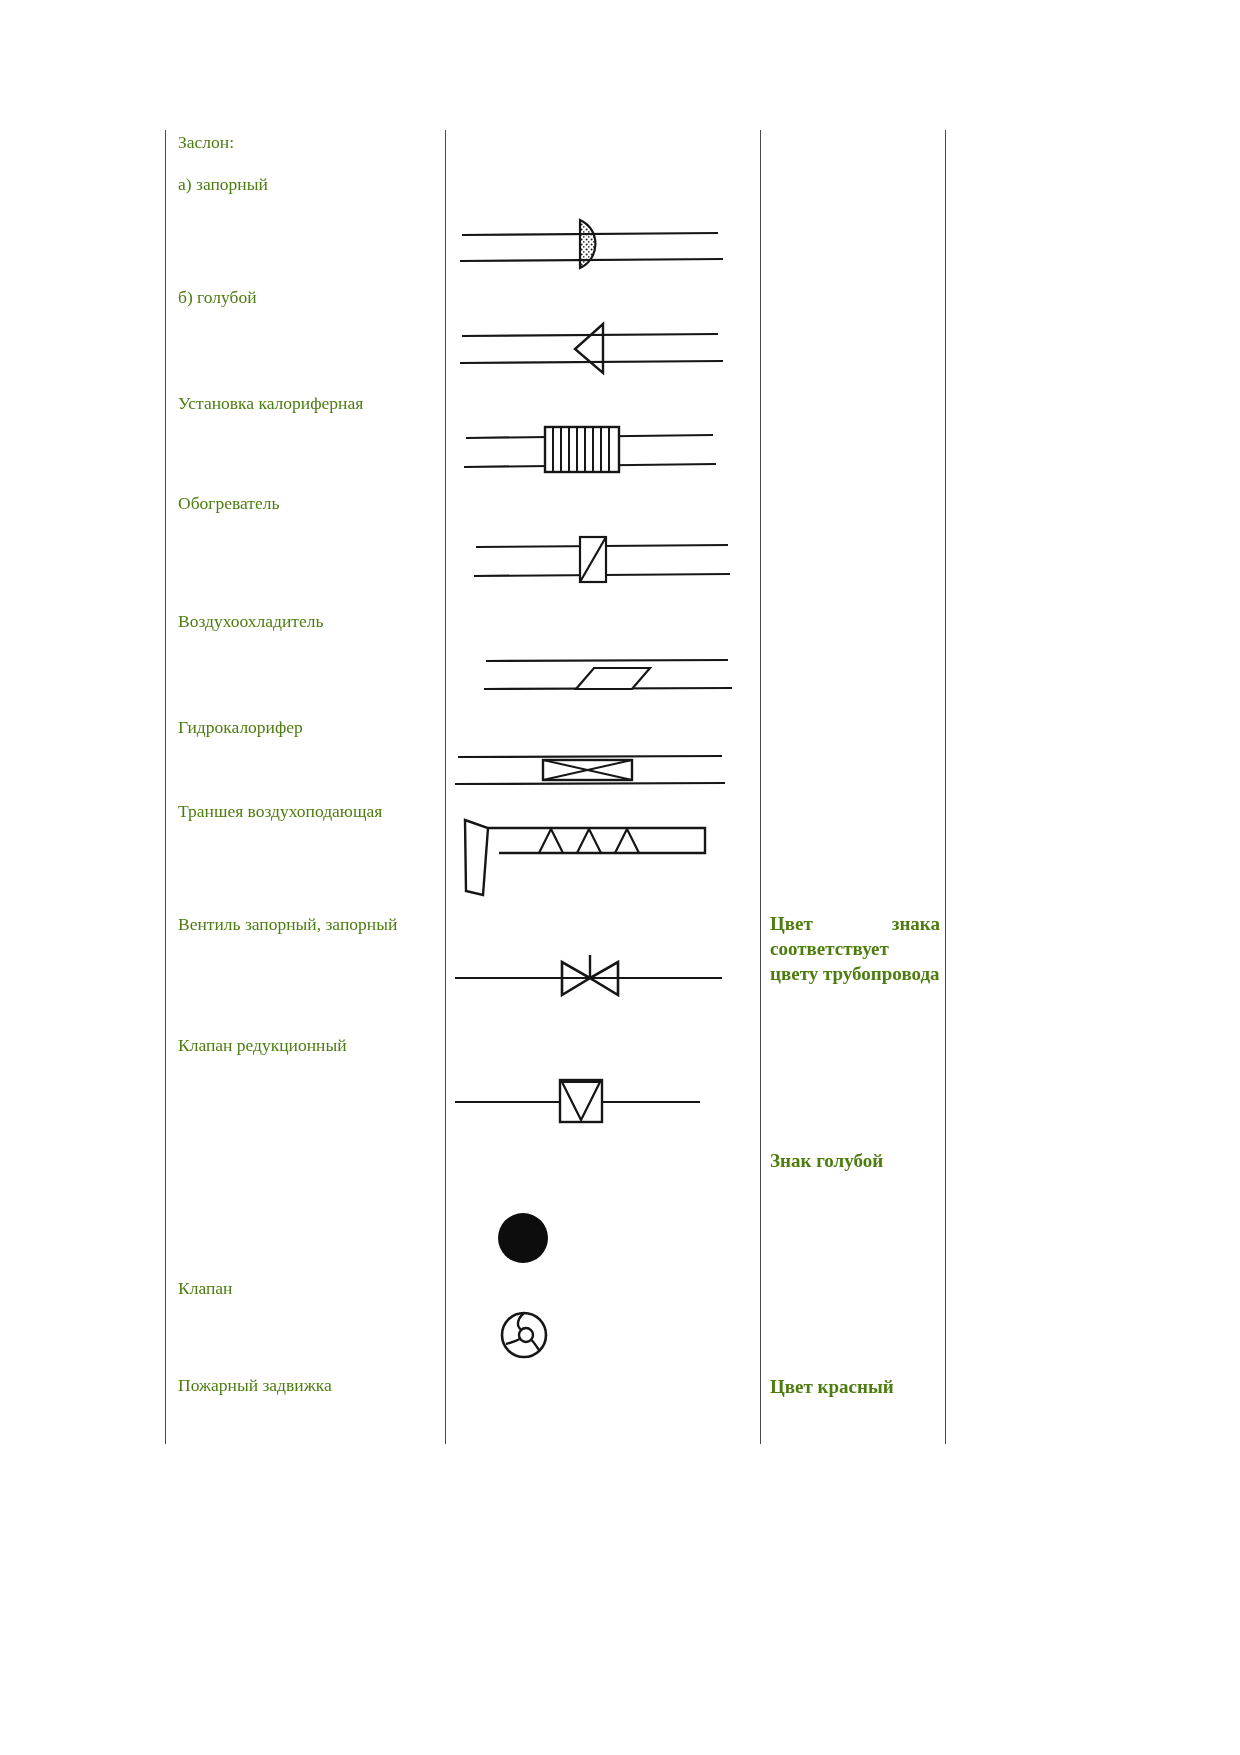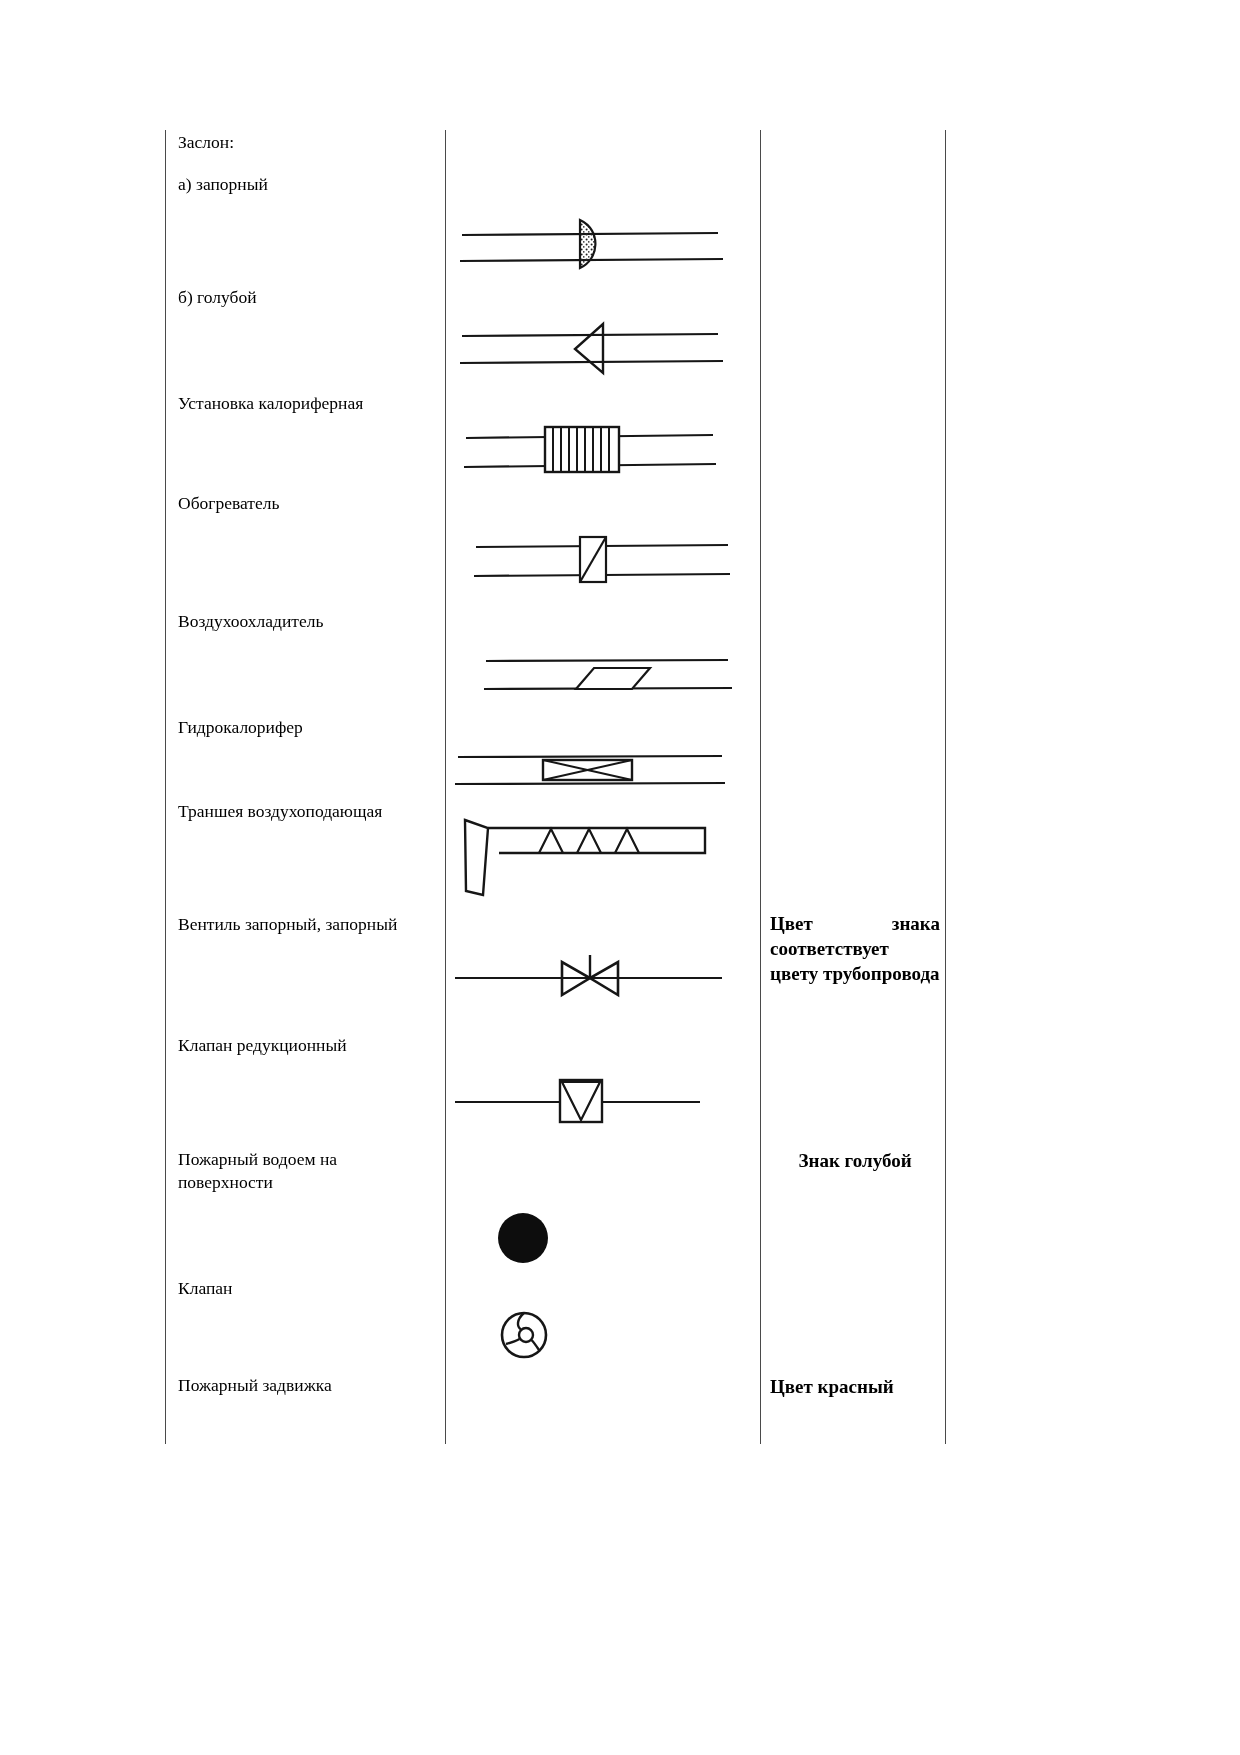--- a/index.html
+++ b/index.html
@@ -1,21 +1,21 @@
 <!DOCTYPE html>
 <html><head>
 <meta charset="utf-8">
 <style>
   html,body{margin:0;padding:0;background:#fff;}
   .page{
     position:relative;
     width:1176px;height:1755px;
     background:#ffffff;
     font-family:"Liberation Serif", serif;
-    color:#000000;
+    color:#4d7c0f;
     overflow:hidden;
   }
   .vline{
     position:absolute;top:130px;height:1314px;width:1px;
     background:#4a4a4a;
   }
   .lbl{
     position:absolute;left:178px;width:255px;
     font-size:17.5px;line-height:1.3;
   }
@@ -41,26 +41,25 @@
   <div class="lbl" style="top:131px">Заслон:</div>
   <div class="lbl" style="top:173px">а) запорный</div>
   <div class="lbl" style="top:286px">б) голубой</div>
   <div class="lbl" style="top:392px">Установка калориферная</div>
   <div class="lbl" style="top:492px">Обогреватель</div>
   <div class="lbl" style="top:610px">Воздухоохладитель</div>
   <div class="lbl" style="top:716px">Гидрокалорифер</div>
   <div class="lbl" style="top:800px">Траншея воздухоподающая</div>
   <div class="lbl" style="top:913px">Вентиль запорный, запорный</div>
   <div class="lbl" style="top:1034px">Клапан редукционный</div>
-  <div class="lbl" style="top:1148px;width:205px">Пожарный водоем на поверхности</div>
   <div class="lbl" style="top:1277px">Клапан</div>
   <div class="lbl" style="top:1374px">Пожарный задвижка</div>
 
   <div class="note" style="top:911px">Цвет знака соответствует цвету трубопровода</div>
-  <div class="note" style="top:1148px;text-align:center">Знак голубой</div>
+  <div class="note" style="top:1148px;text-align:left">Знак голубой</div>
   <div class="note" style="top:1374px;text-align:left">Цвет красный</div>
 
   <div class="sym" style="left:455px;top:213px">
     <svg width="270" height="62" viewBox="0 0 270 62">
       <defs>
         <pattern id="stipple" width="5" height="5" patternUnits="userSpaceOnUse">
           <circle cx="1.6" cy="1.6" r="1" fill="#222"></circle>
           <circle cx="3.8" cy="3.9" r="0.8" fill="#222"></circle>
         </pattern>
       </defs>

